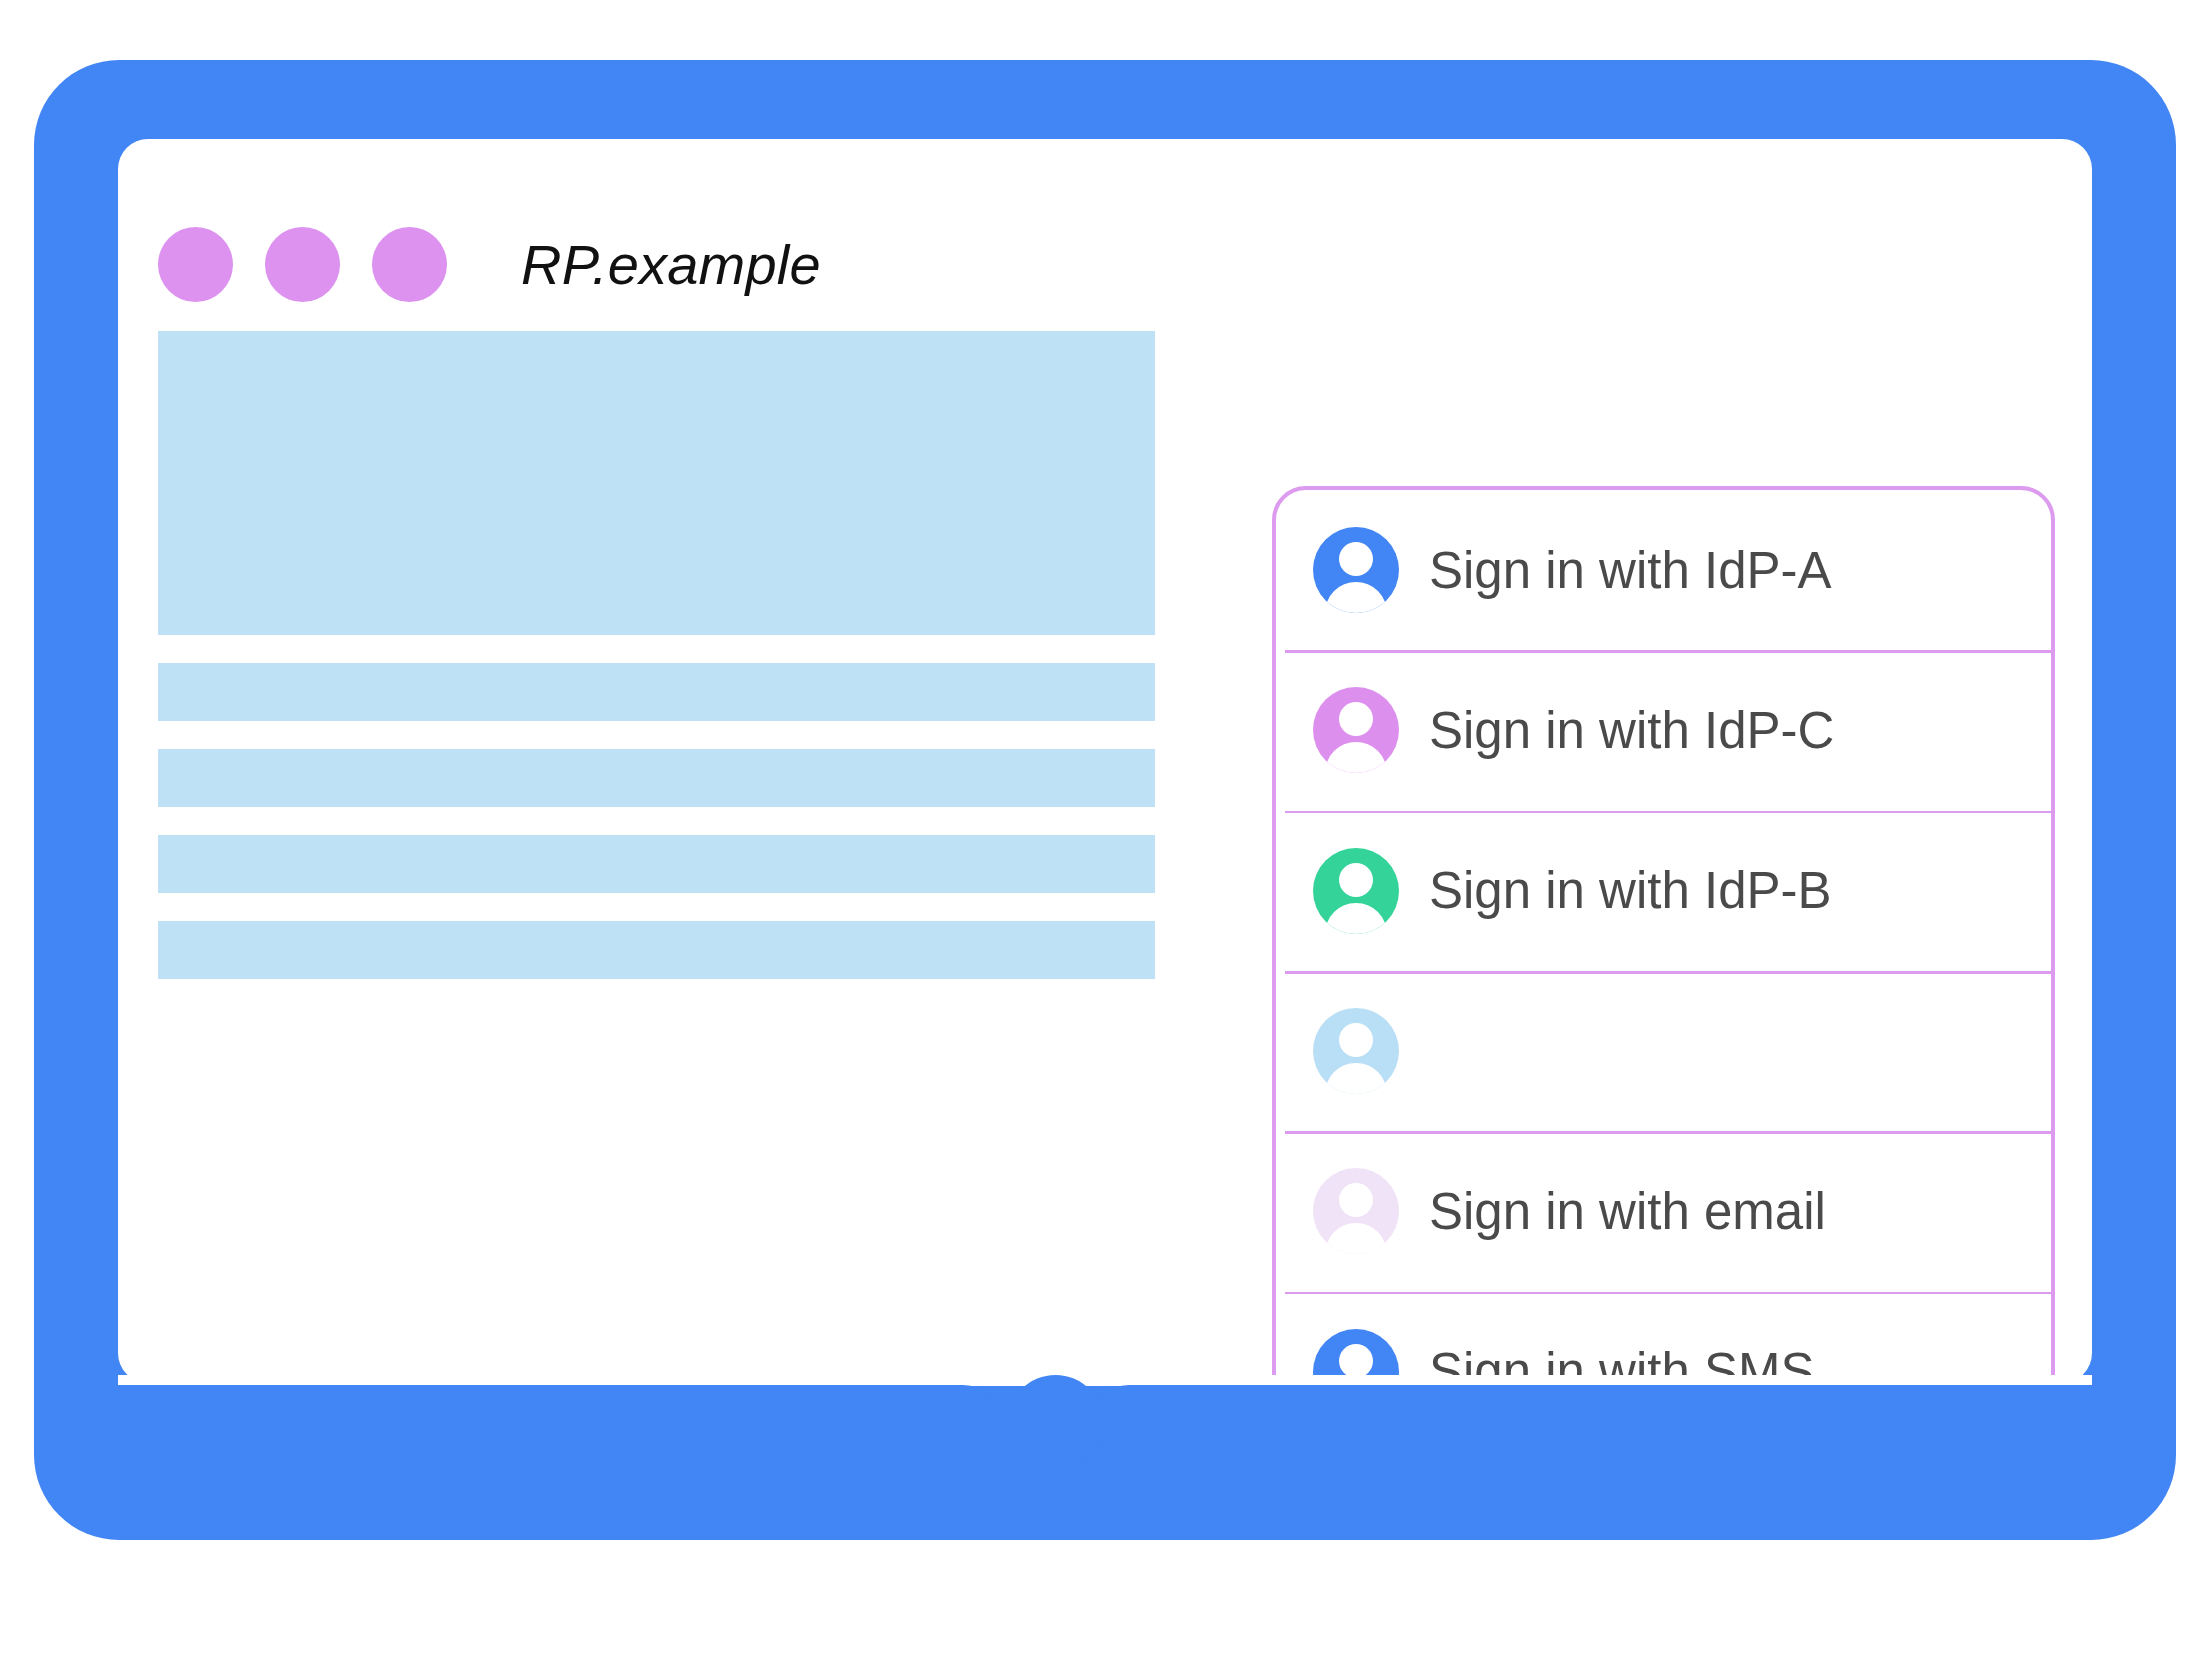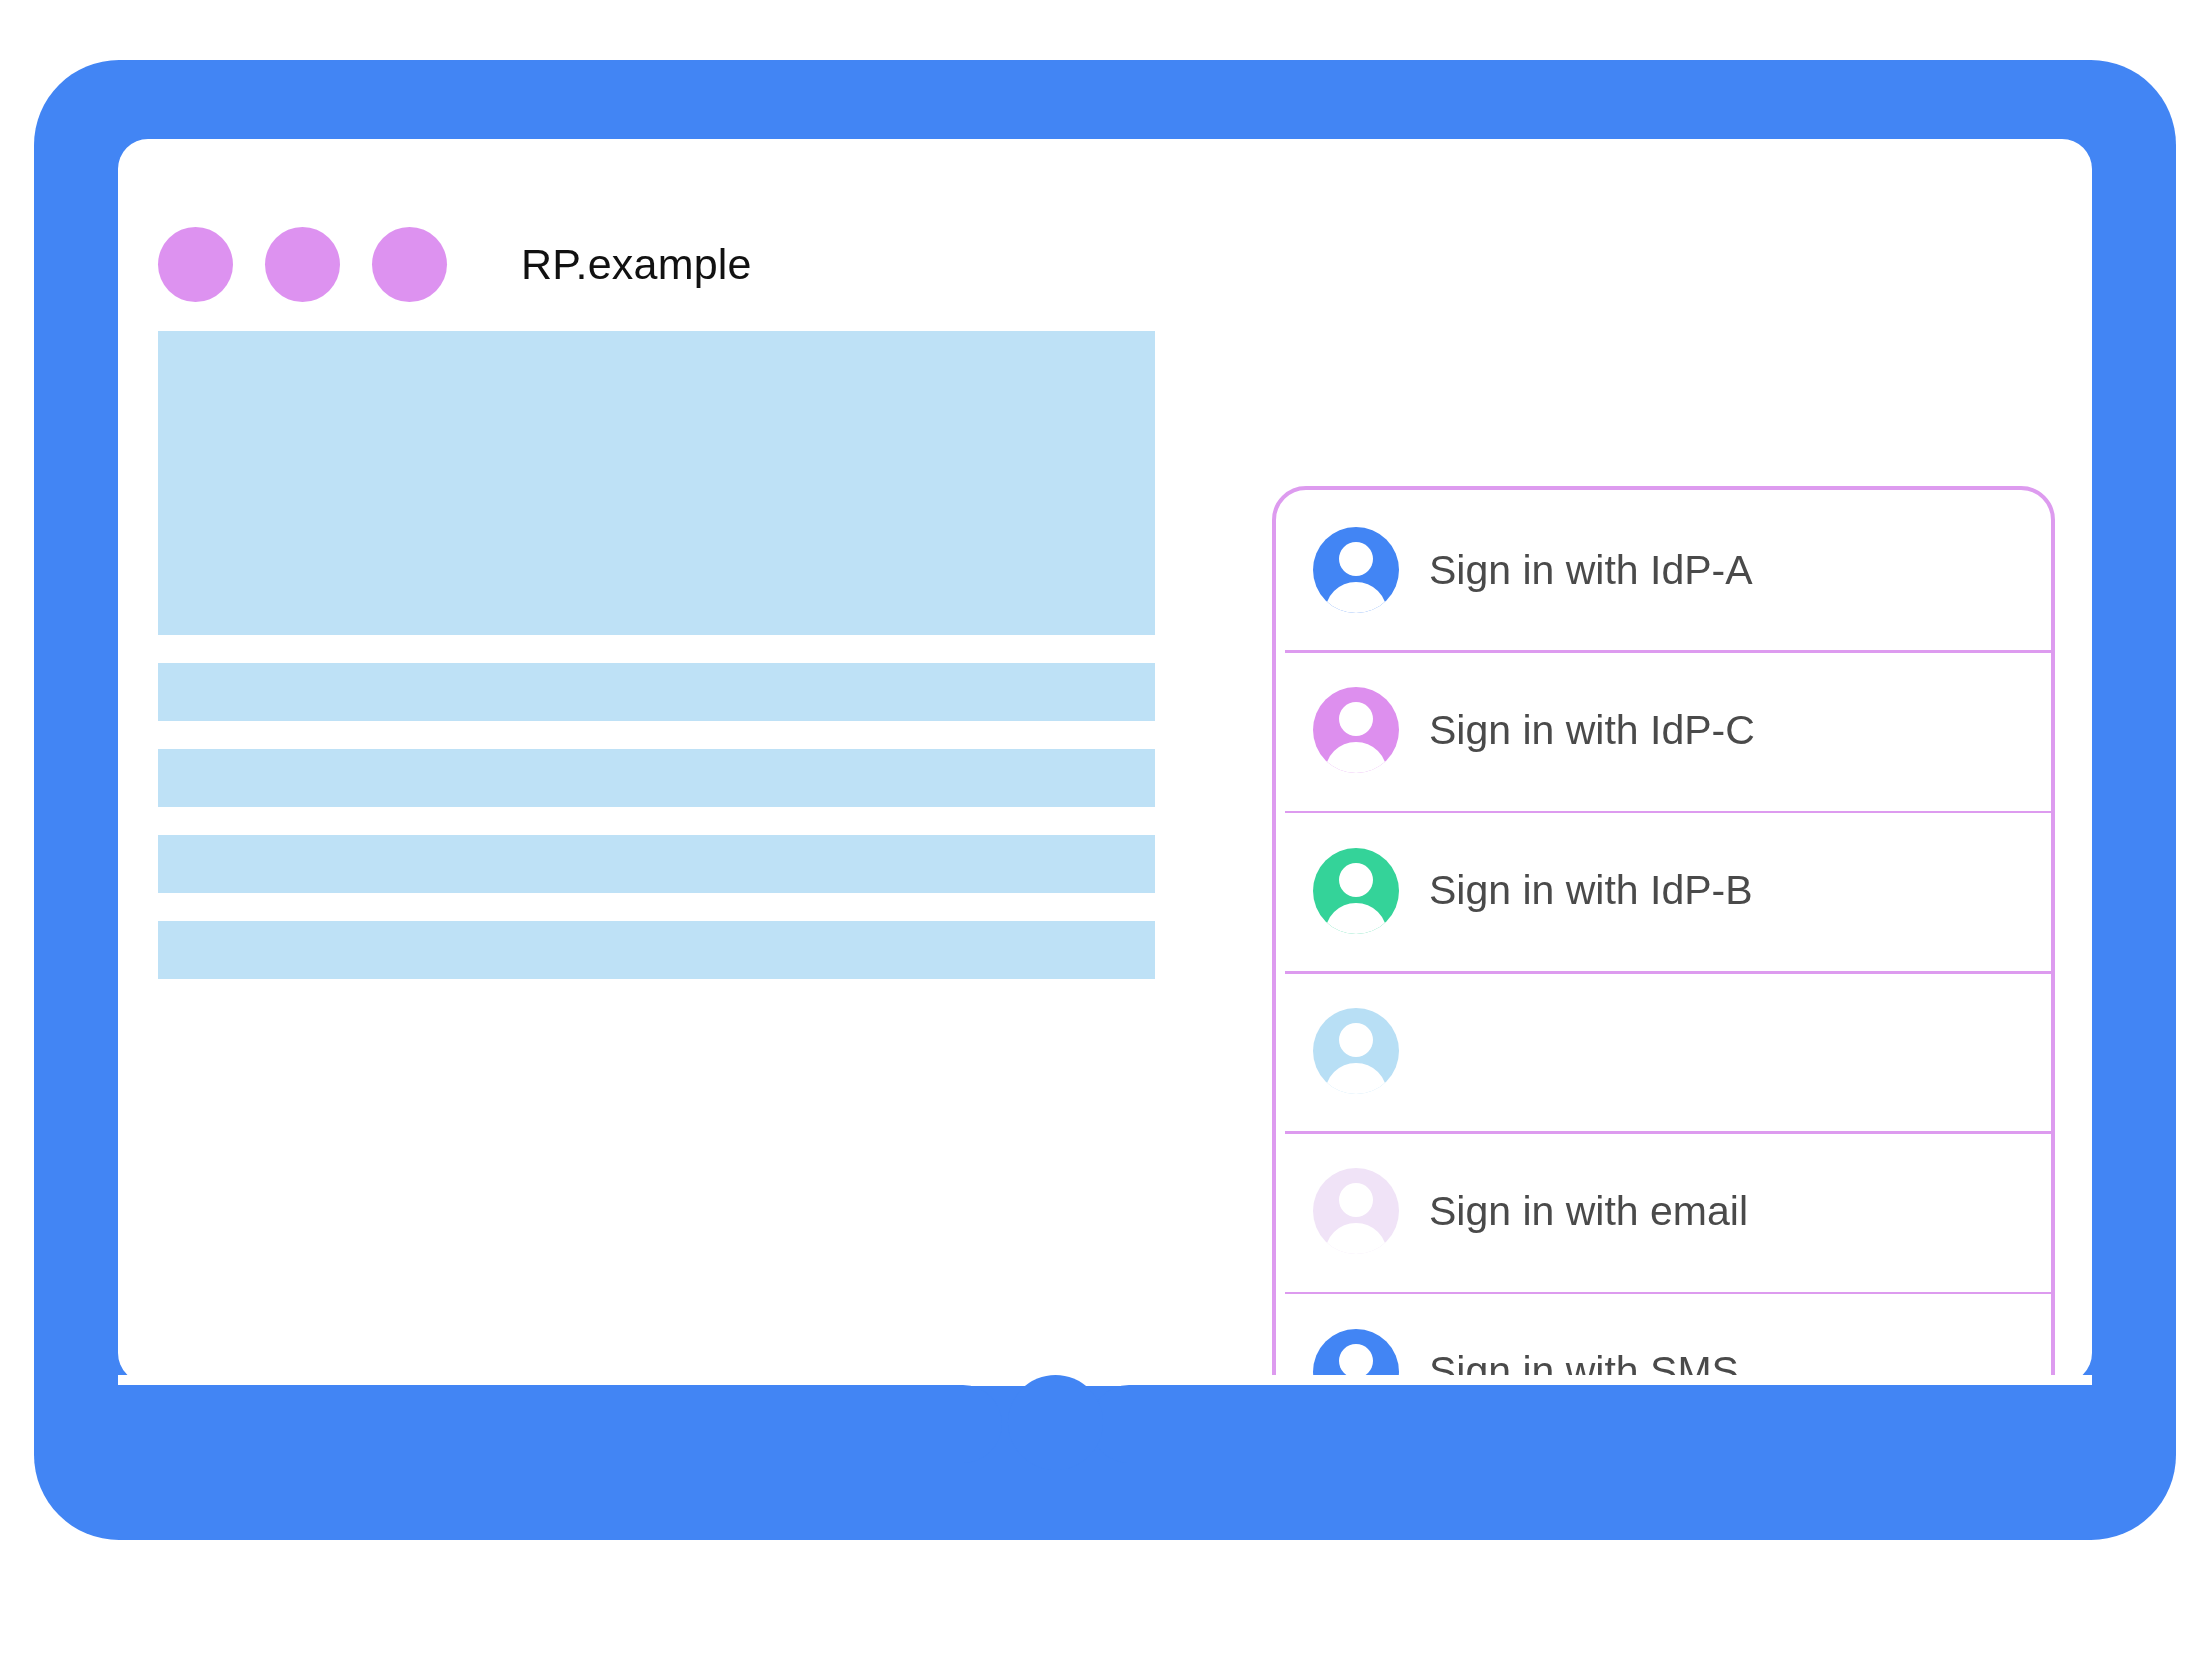--- a/index.html
+++ b/index.html
@@ -89,24 +89,25 @@
   }
   .dot {
     width: 75px;
     height: 75px;
     border-radius: 50%;
     background: #DD92F0;
     flex: 0 0 auto;
   }
   #site-title {
     margin-left: 42px;
-    font-size: 43px;
+    font-size: 56px;
     color: #111111;
     letter-spacing: 0.2px;
     white-space: nowrap;
+    font-style: italic;
   }
 
   
   #page-content {
     position: absolute;
     left: 40px;
     top: 192px;
     width: 997px;
   }
   .block {
@@ -175,21 +176,21 @@
     left: 50%;
     top: 55px;
     transform: translateX(-50%);
     width: 62px;
     height: 62px;
     border-radius: 50%;
     background: #ffffff;
   }
   .signin-label {
     margin-left: 30px;
-    font-size: 41px;
+    font-size: 51px;
     color: #4A4A4A;
     white-space: nowrap;
   }
 </style>
 </head>
 <body>
 
 <div id="device-frame">
   <div class="frame-body"></div>
 

